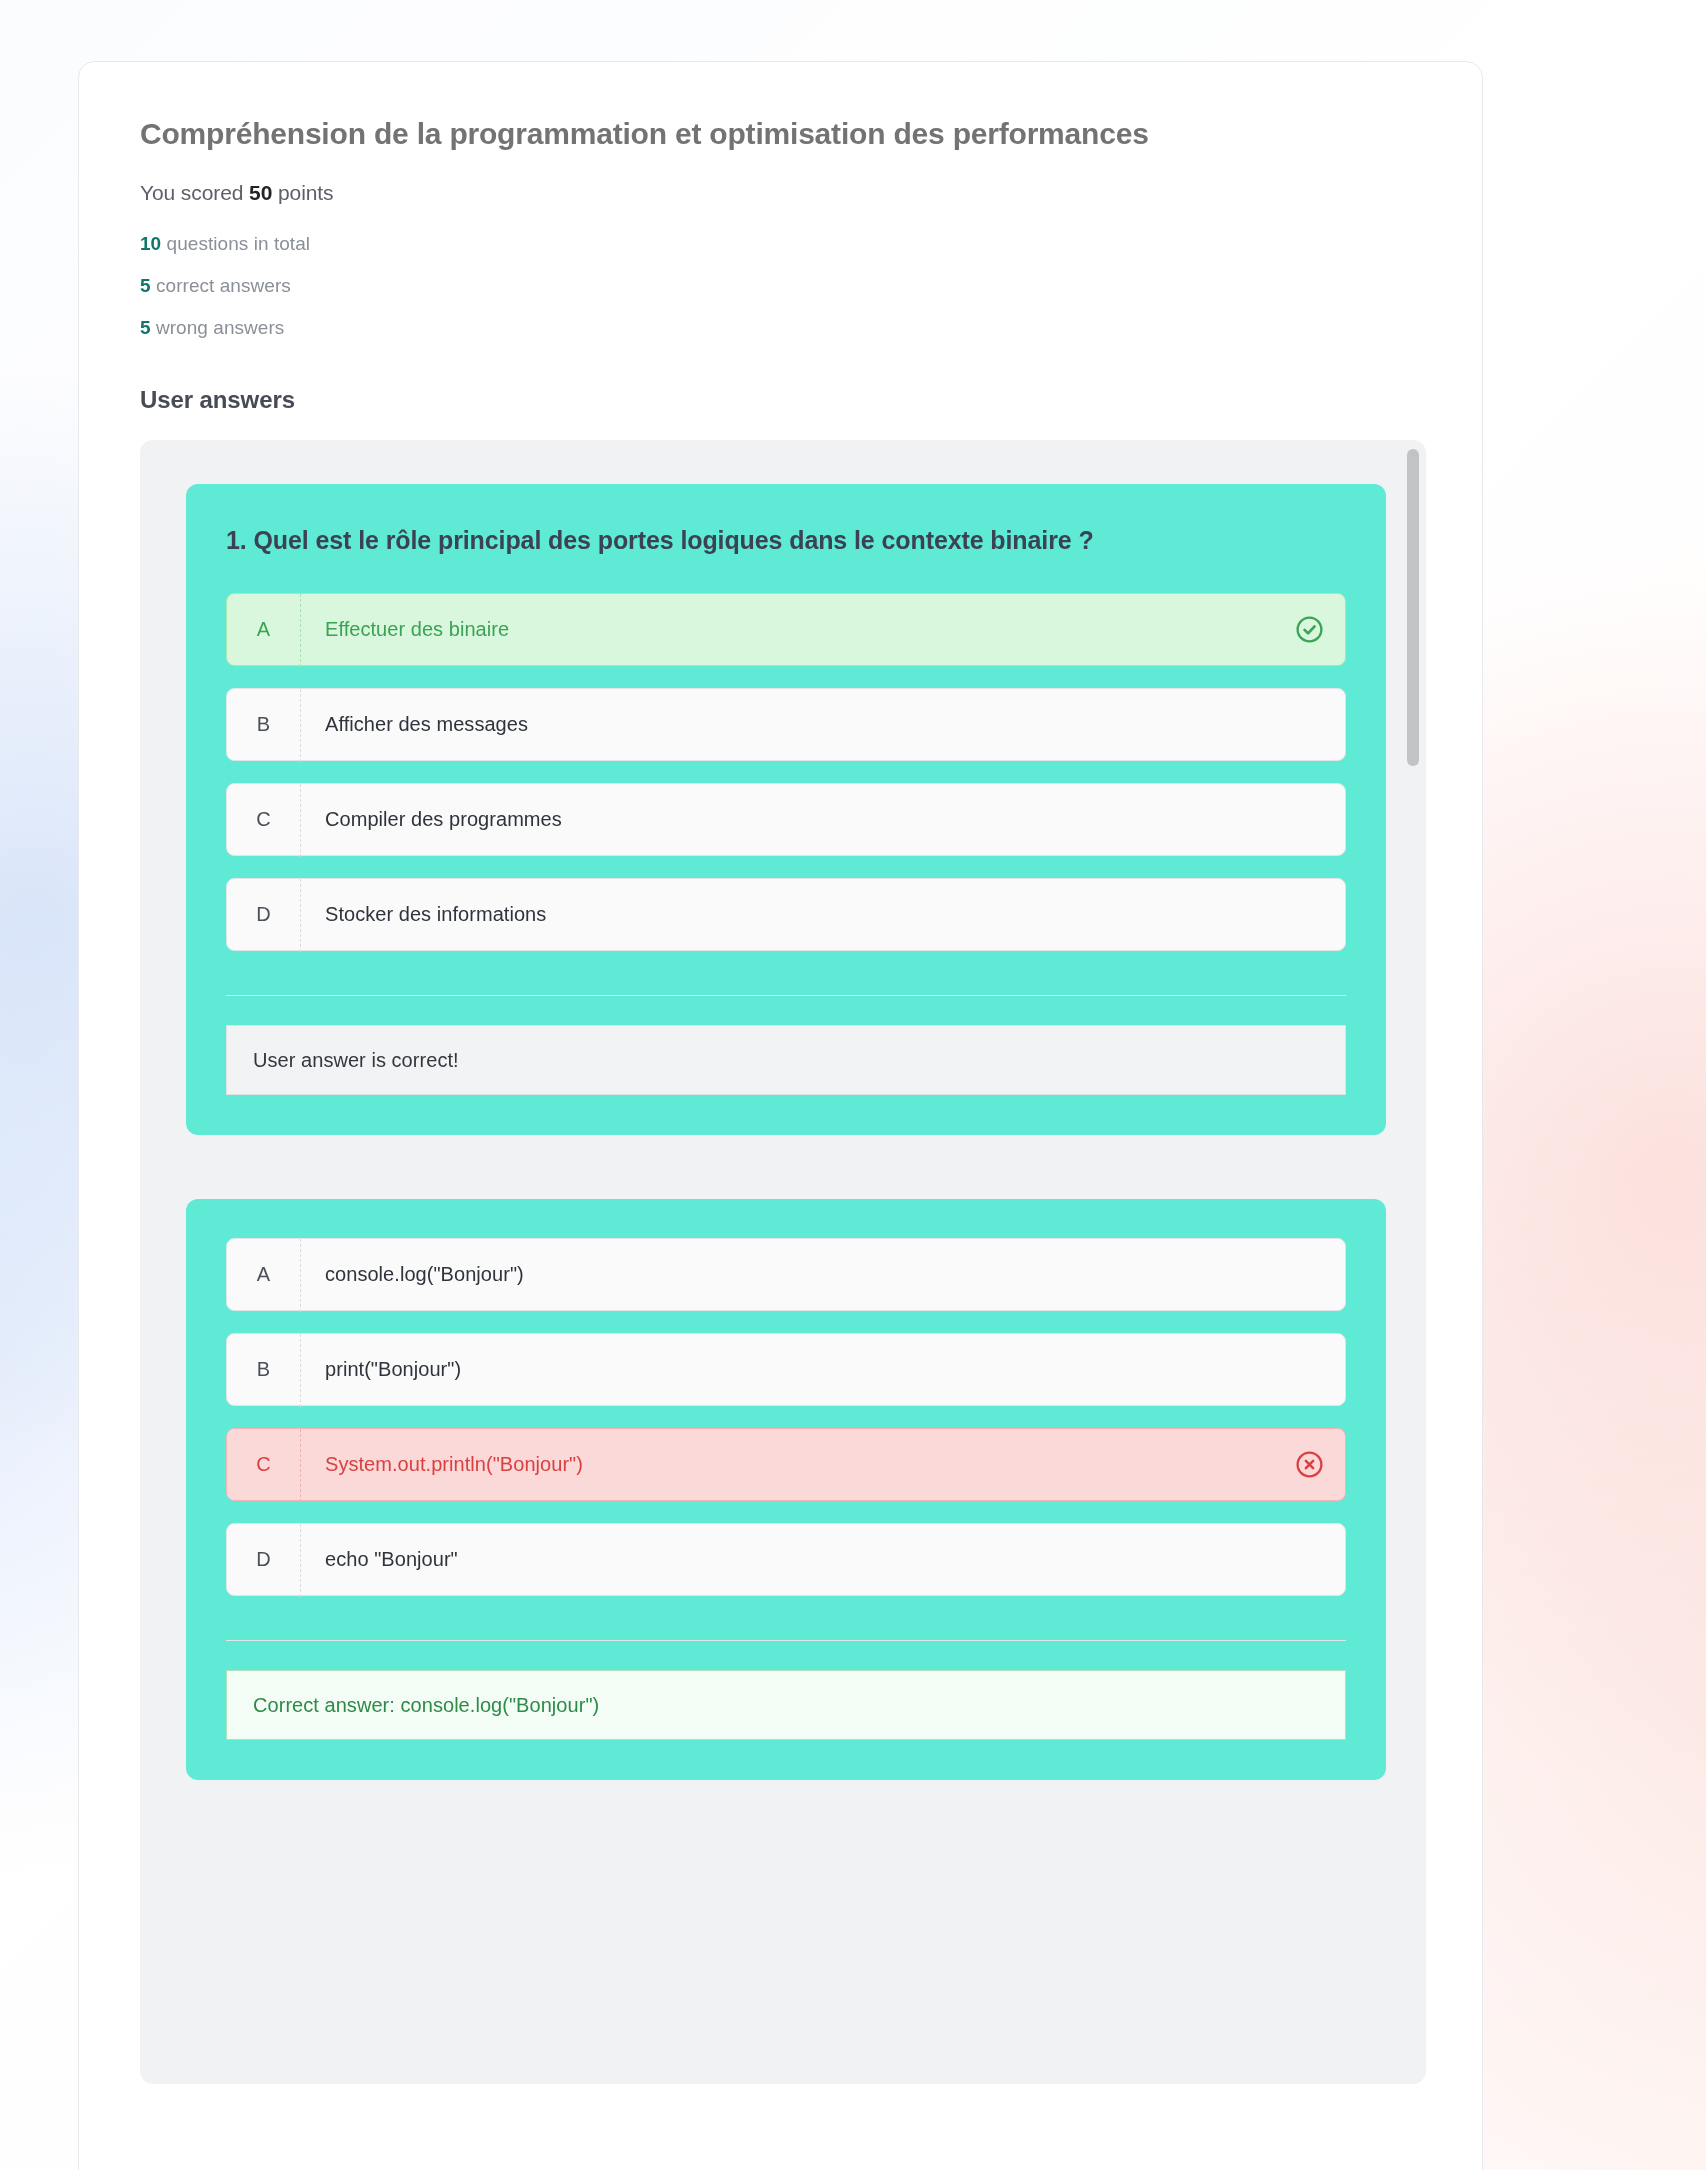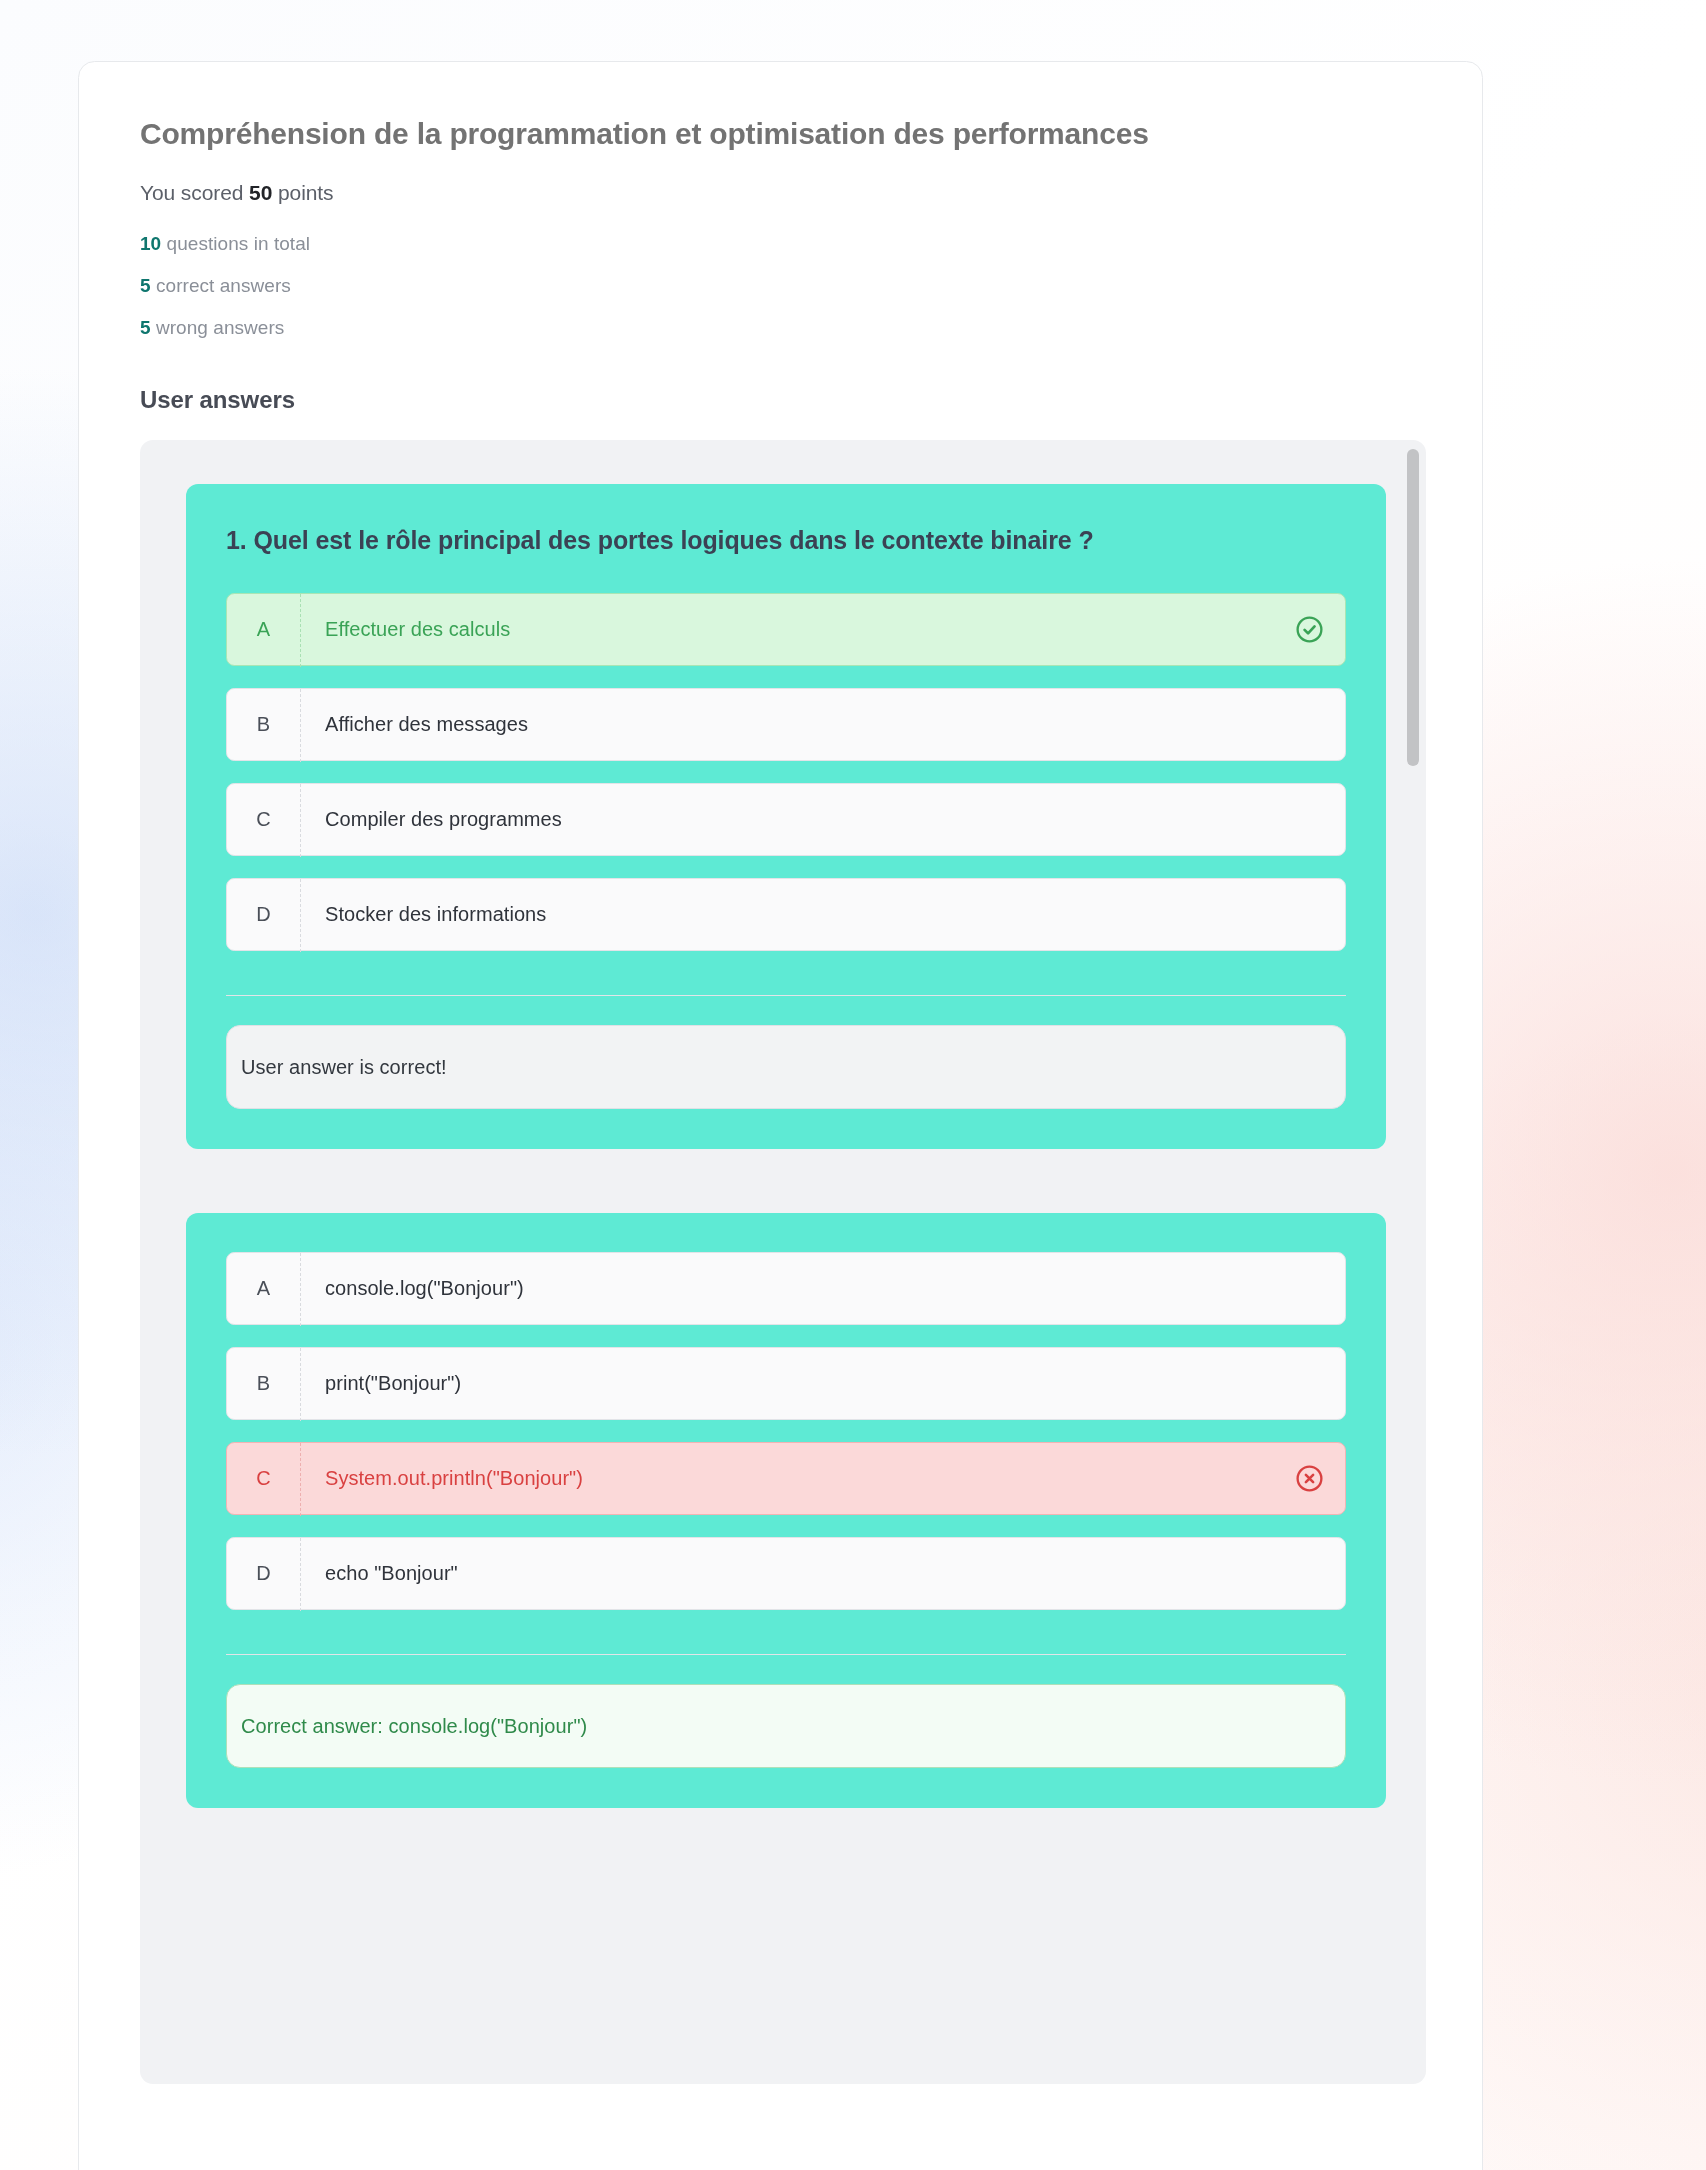--- a/index.html
+++ b/index.html
@@ -198,25 +198,25 @@
   .option.wrong .opt-divider { border-left-color: #eeb0b0; }
 
   
   .divider-rule {
     border-top: 0.9px solid #e3e5e8;
     margin-top: 44px;
     margin-bottom: 29px;
   }
 
   .feedback {
-    border-radius: 14px;
-    height: 84px;
+    border-radius: 0;
+    height: 70px;
     display: flex;
     align-items: center;
-    padding-left: 14px;
+    padding-left: 26px;
     font-size: 20px;
     letter-spacing: 0.05px;
   }
   .feedback.neutral {
     background: #f2f3f4;
     border: 0.9px solid #dfe1e5;
     color: #33383f;
   }
   .feedback.correct-note {
     background: #f3fcf5;
@@ -258,21 +258,21 @@
 
   <div id="answers-scroll">
     <div class="answers-inner">
 
       <div class="question-card">
         <div class="question-text">1. Quel est le rôle principal des portes logiques dans le contexte binaire ?</div>
 
         <div class="option correct">
           <div class="opt-letter">A</div>
           <div class="opt-divider"></div>
-          <div class="opt-text">Effectuer des calculs</div>
+          <div class="opt-text">Effectuer des binaire</div>
           <div class="opt-icon">
             <svg width="31" height="31" viewBox="0 0 24 24" fill="none" stroke="#3aa356" stroke-width="1.8">
               <circle cx="12" cy="12" r="9.2"></circle>
               <path d="M8.2 12.3 L10.9 15 L15.9 9.6" stroke-width="2.1" stroke-linecap="round" stroke-linejoin="round"></path>
             </svg>
           </div>
         </div>
 
         <div class="option">
           <div class="opt-letter">B</div>

